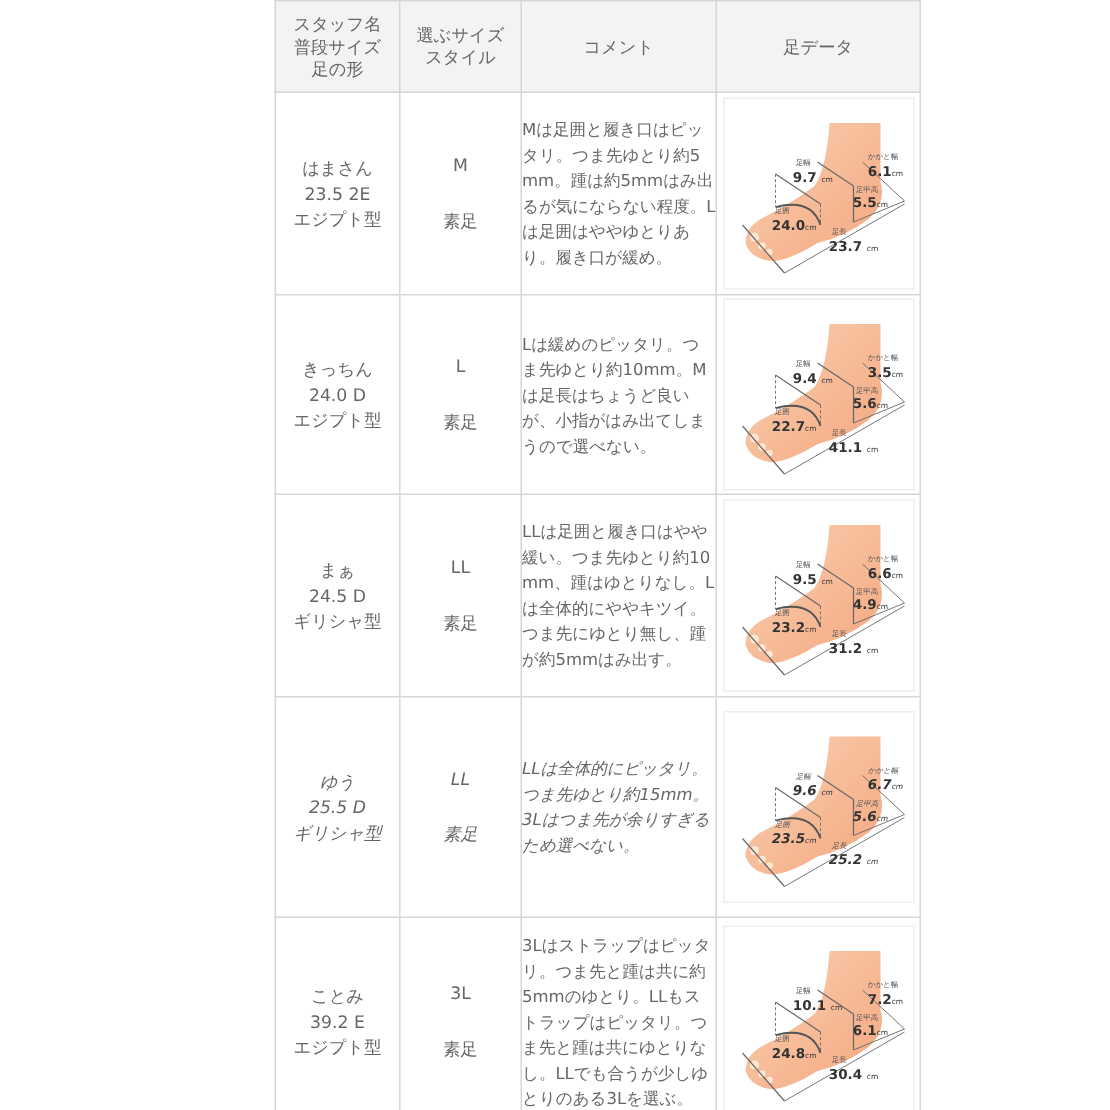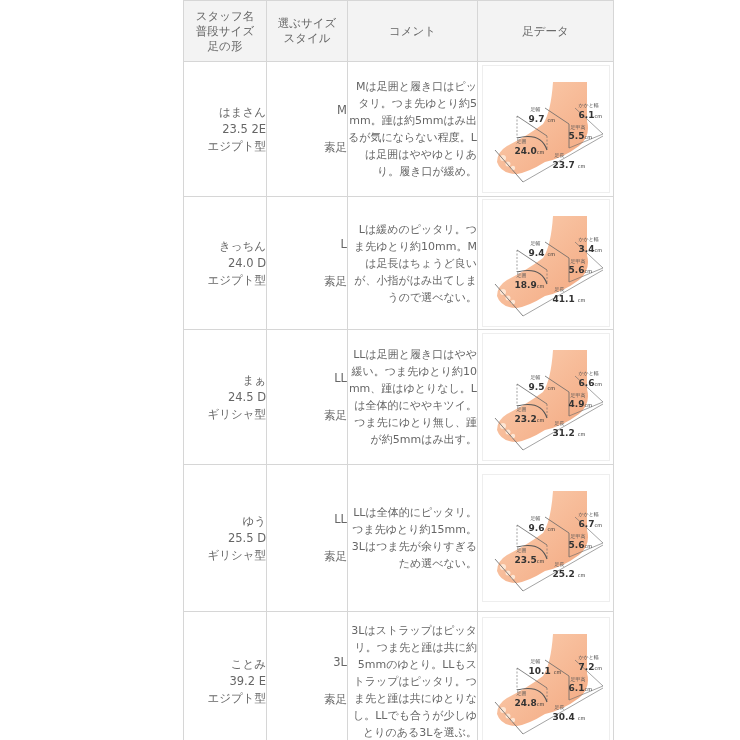--- a/index.html
+++ b/index.html
@@ -5,21 +5,21 @@
     html, body { margin: 0; padding: 0; }
     body {
       width: 740px; height: 740px; background: #ffffff; position: relative; overflow: hidden;
       font-family: "DejaVu Sans", "Liberation Sans", sans-serif; color: #555555;
     }
     table.sizes {
       position: absolute; left: 155px; top: 0; width: 430px;
       border-collapse: collapse; table-layout: fixed; margin-left: 28px;
     }
     table.sizes th, table.sizes td {
-      border: 1px solid #d6d6d6; padding: 0; vertical-align: middle; text-align: right;
+      border: 1px solid #d6d6d6; padding: 0; vertical-align: middle;
     }
     table.sizes th {
       background: #f3f3f3; height: 60px; font-weight: normal; font-size: 11.5px;
       line-height: 15px; text-align: center; color: #666;
     }
     col.c1 { width: 83px; } col.c2 { width: 81px; } col.c3 { width: 130px; } col.c4 { width: 136px; }
     td.staff, td.style { text-align: center; font-size: 11.5px; line-height: 17px; color: #666; }
     td.style .size { display: block; margin-bottom: 20px; }
     td.comment { font-size: 11px; line-height: 17px; padding: 0 6px 0 8px; color: #666; }
     td.comment p { margin: 0; word-break: break-all; }
@@ -143,25 +143,25 @@
           <line x1="62" y1="42" x2="86" y2="58" stroke="#666" stroke-width="0.8"></line>
           <line x1="86" y1="58" x2="86" y2="82" stroke="#666" stroke-width="0.8"></line>
           <line x1="86" y1="82" x2="120" y2="68" stroke="#666" stroke-width="0.6"></line>
           <line x1="92" y1="42" x2="120" y2="68" stroke="#666" stroke-width="0.6"></line>
           <line x1="12" y1="84" x2="40" y2="116" stroke="#666" stroke-width="0.8"></line>
           <line x1="40" y1="116" x2="120" y2="70" stroke="#666" stroke-width="0.6"></line>
         </svg>
         <span class="lbl" style="left:48px;top:40px">足幅</span>
         <span class="val" style="left:46px;top:48px"><span>9.4</span> <small>cm</small></span>
         <span class="lbl" style="left:96px;top:36px">かかと幅</span>
-        <span class="val" style="left:96px;top:44px"><span>3.4</span><small>cm</small></span>
+        <span class="val" style="left:96px;top:44px"><span>3.5</span><small>cm</small></span>
         <span class="lbl" style="left:88px;top:58px">足甲高</span>
         <span class="val" style="left:86px;top:65px"><span>5.6</span><small>cm</small></span>
         <span class="lbl" style="left:34px;top:72px">足囲</span>
-        <span class="val" style="left:32px;top:80px"><span>18.9</span><small>cm</small></span>
+        <span class="val" style="left:32px;top:80px"><span>22.7</span><small>cm</small></span>
         <span class="lbl" style="left:72px;top:86px">足長</span>
         <span class="val" style="left:70px;top:94px"><span>41.1</span> <small>cm</small></span>
       </div>
     </td>
   </tr>
 
   <tr style="height: 135px;">
     <td class="staff">
       <div>まぁ</div>
       <div>24.5 D</div>
@@ -205,21 +205,21 @@
         <span class="lbl" style="left:88px;top:58px">足甲高</span>
         <span class="val" style="left:86px;top:65px"><span>4.9</span><small>cm</small></span>
         <span class="lbl" style="left:34px;top:72px">足囲</span>
         <span class="val" style="left:32px;top:80px"><span>23.2</span><small>cm</small></span>
         <span class="lbl" style="left:72px;top:86px">足長</span>
         <span class="val" style="left:70px;top:94px"><span>31.2</span> <small>cm</small></span>
       </div>
     </td>
   </tr>
 
-  <tr style="height: 147px;">
+  <tr style="height: 147px; font-style: italic;">
     <td class="staff">
       <div>ゆう</div>
       <div>25.5 D</div>
       <div>ギリシャ型</div>
     </td>
     <td class="style">
       <span class="size">LL</span>
       <span>素足</span>
     </td>
     <td class="comment">

